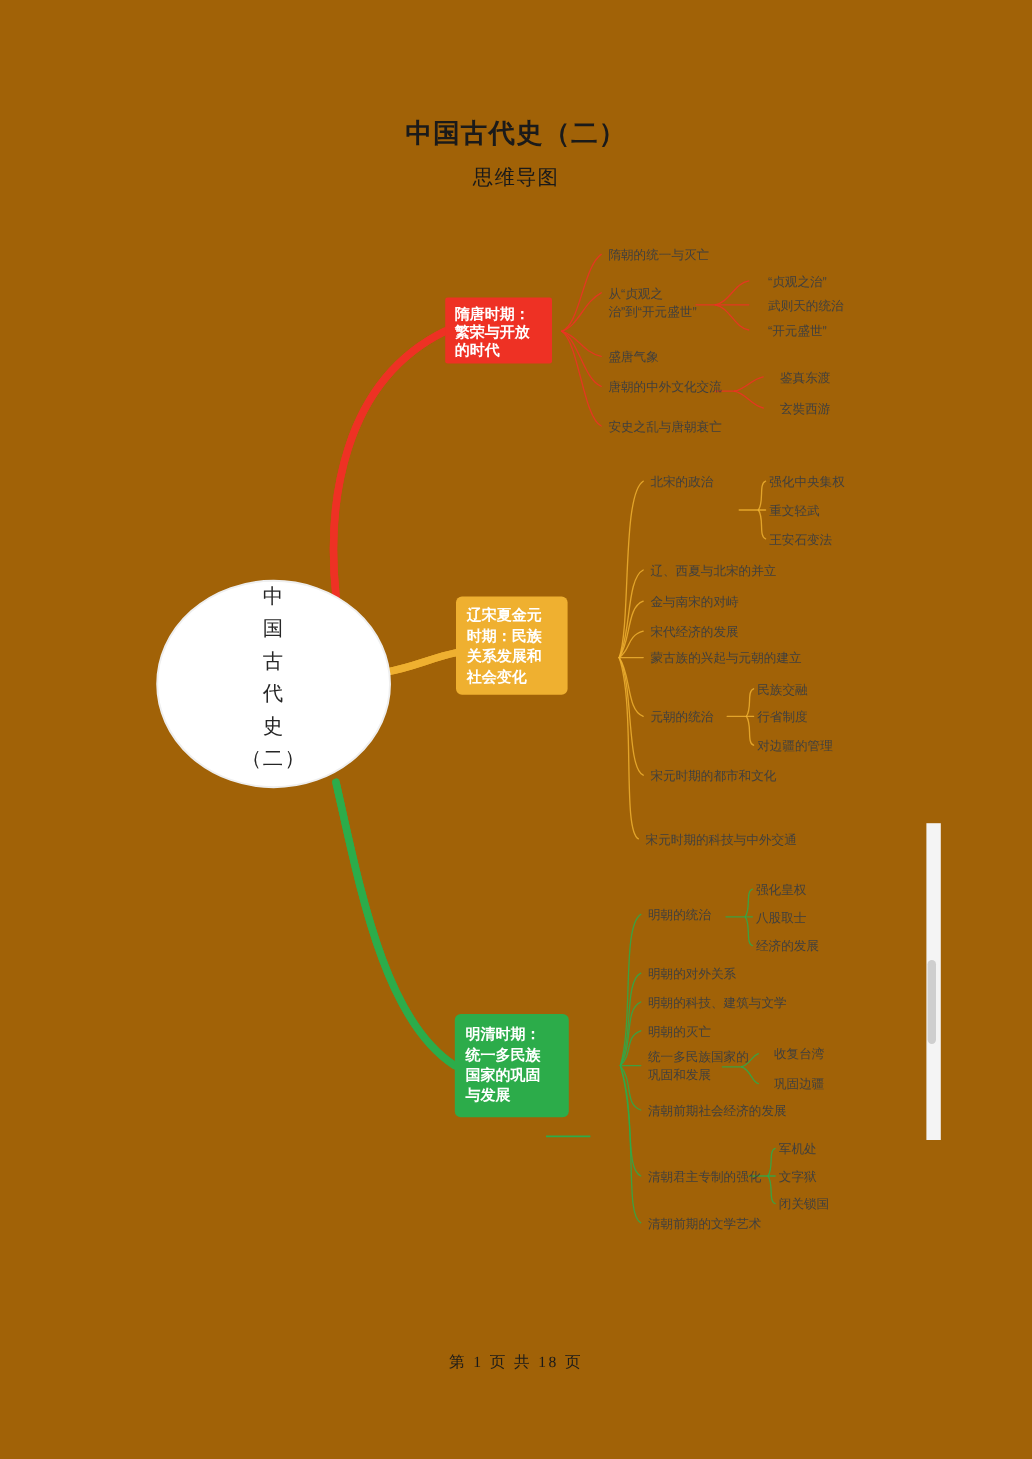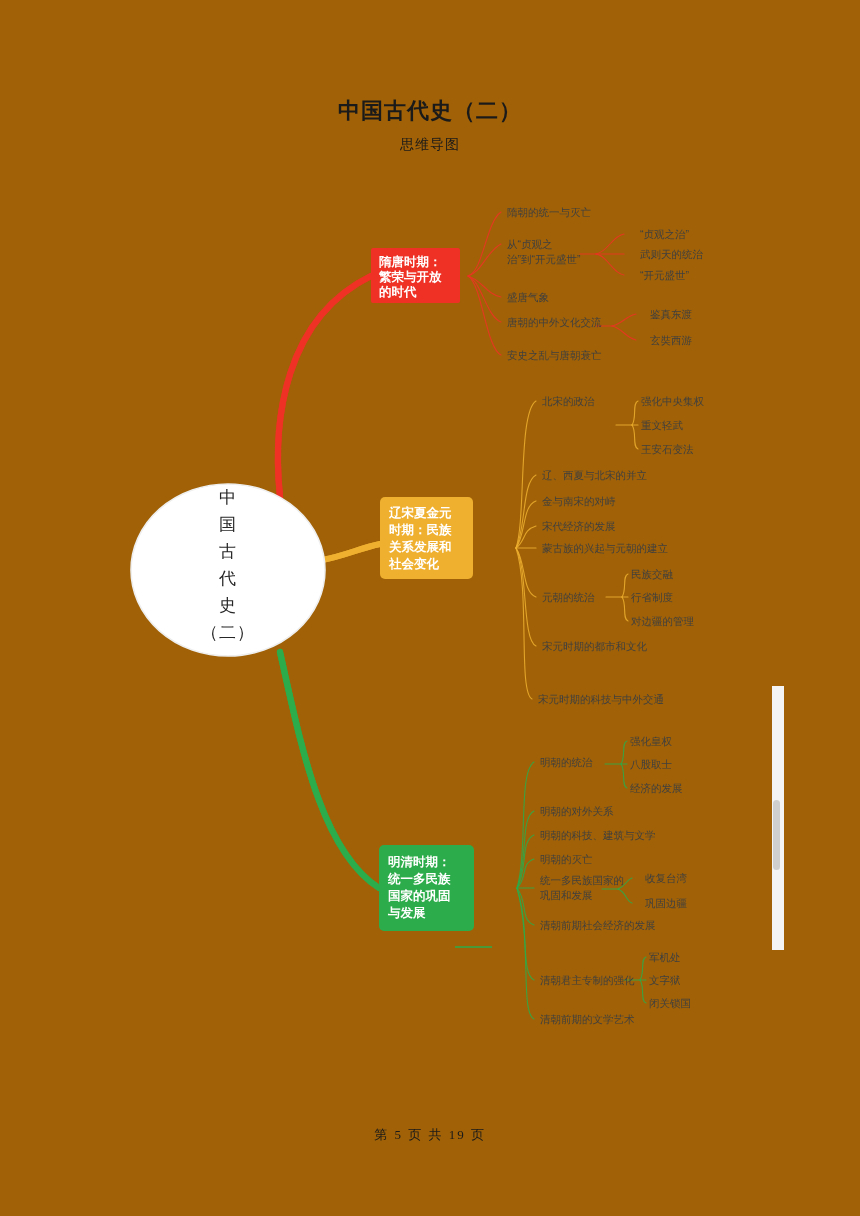--- a/index.html
+++ b/index.html
@@ -31,21 +31,21 @@
     color: #1a1a1a;
     letter-spacing: 1px;
   }
   .doc-subtitle {
     position: absolute;
     top: 136px;
     left: 0;
     width: 860px;
     text-align: center;
     font-family: "Liberation Serif", "DejaVu Serif", serif;
-    font-size: 14px;
+    font-size: 17px;
     color: #1a1a1a;
     letter-spacing: 1px;
   }
   .doc-footer {
     position: absolute;
     top: 1126px;
     left: 0;
     width: 860px;
     text-align: center;
     font-family: "Liberation Serif", "DejaVu Serif", serif;
@@ -214,14 +214,14 @@
           <text x="228" y="637.5" text-anchor="middle" class="center-label">（二）</text>
         </g>
     </g>
 
     <g>
       <rect class="scroll-track" x="772" y="686" width="12" height="264"></rect>
       <rect class="scroll-thumb" x="773" y="800" width="7" height="70" rx="3.5"></rect>
     </g>
   </svg>
 
-  <div class="doc-footer">第 5 页 共 19 页</div>
+  <div class="doc-footer">第 1 页 共 18 页</div>
 </div>
 
 </body></html>

